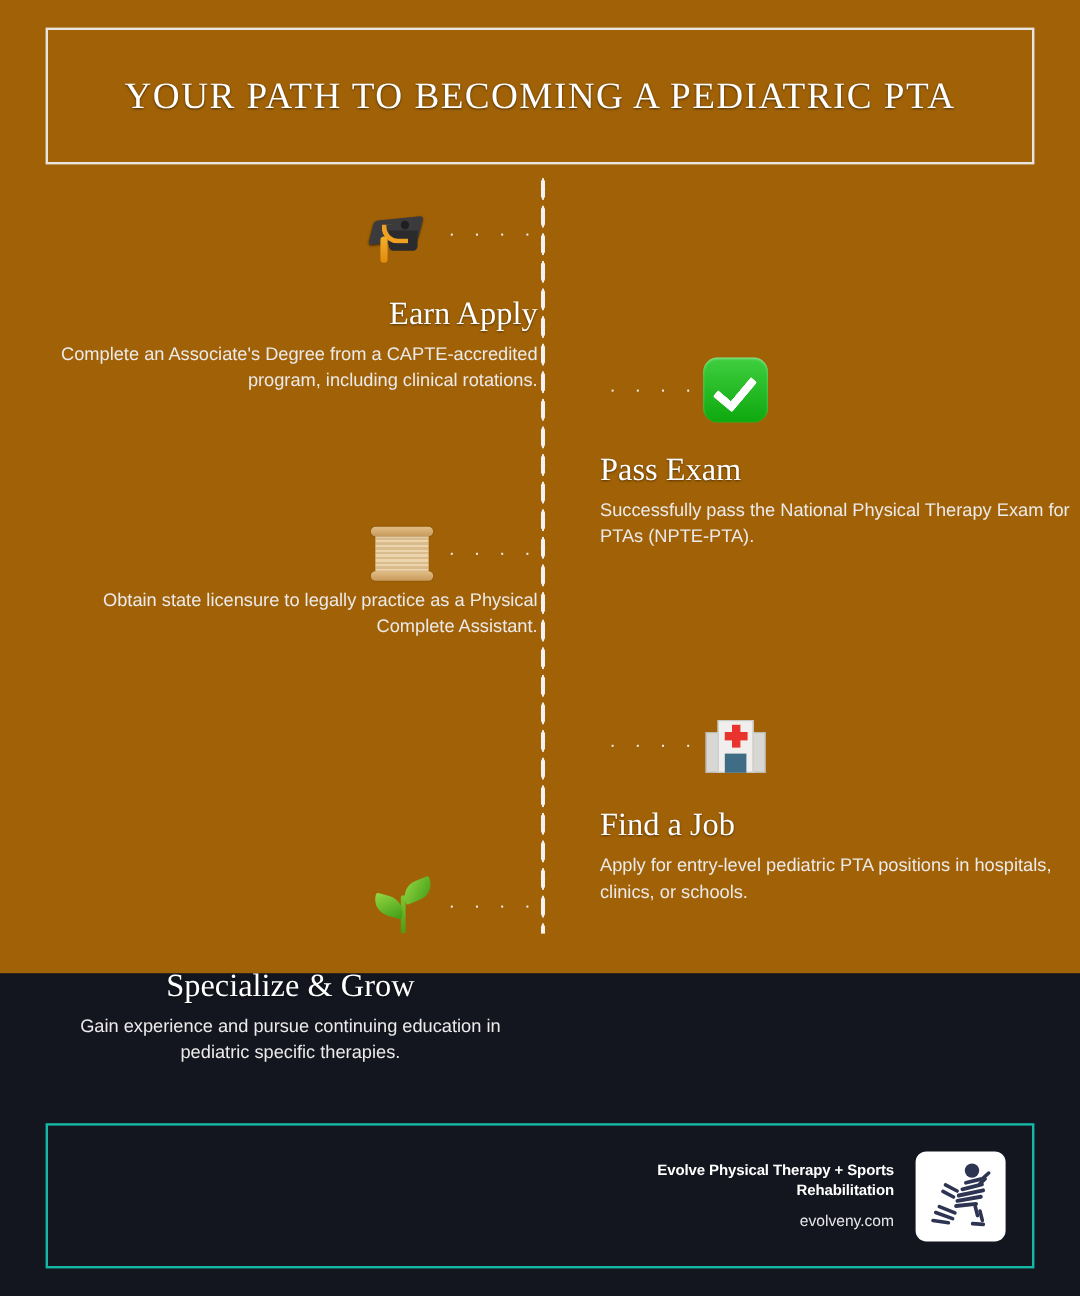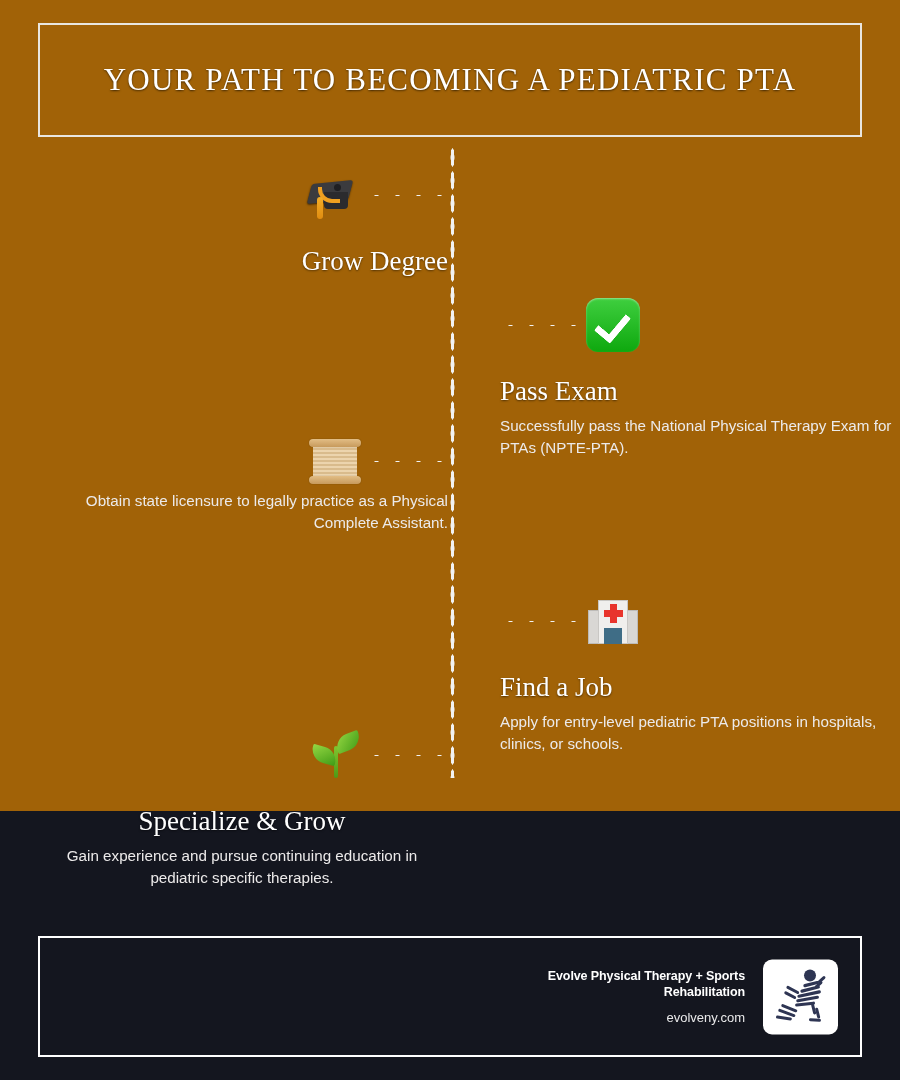--- a/index.html
+++ b/index.html
@@ -259,21 +259,21 @@
     transform: rotate(16deg);
   }
 
   
   .footer-box {
     position: absolute;
     left: 38px;
     top: 936px;
     width: 824px;
     height: 121px;
-    border: 2px solid #ffffff;
+    border: 2px solid #14b8a6;
     box-sizing: border-box;
   }
   .footer-inner {
     position: absolute;
     right: 22px;
     top: 50%;
     transform: translateY(-50%);
     display: flex;
     align-items: center;
     gap: 18px;
@@ -324,21 +324,22 @@
     <div class="icon-row">
       <div class="step-icon icon-cap">
         <span class="cap-top"></span>
         <span class="cap-base"></span>
         <span class="cap-knob"></span>
         <span class="cap-tassel-c"></span>
         <span class="cap-tassel-s"></span>
       </div>
       <div class="connector"></div>
     </div>
-    <div class="step-heading">Grow Degree</div>
+    <div class="step-heading">Earn Apply</div>
+    <div class="step-body">Complete an Associate's Degree from a CAPTE-accredited program, including clinical rotations.</div>
   </div>
 
   <div class="step step-right" style="top:296px;">
     <div class="icon-row">
       <div class="connector"></div>
       <div class="step-icon icon-check"></div>
     </div>
     <div class="step-heading">Pass Exam</div>
     <div class="step-body">Successfully pass the National Physical Therapy Exam for PTAs (NPTE-PTA).</div>
   </div>

